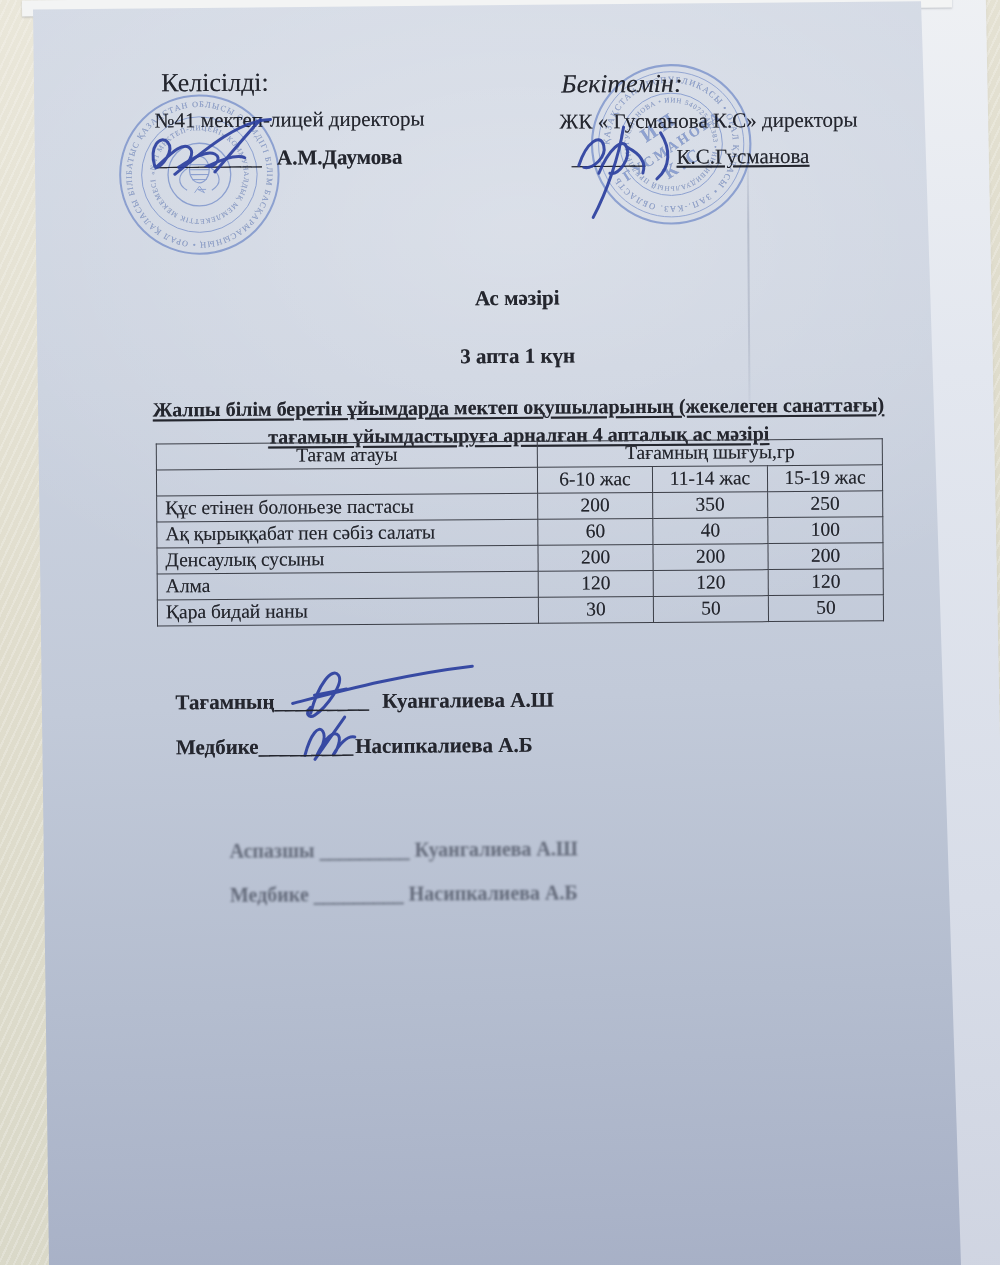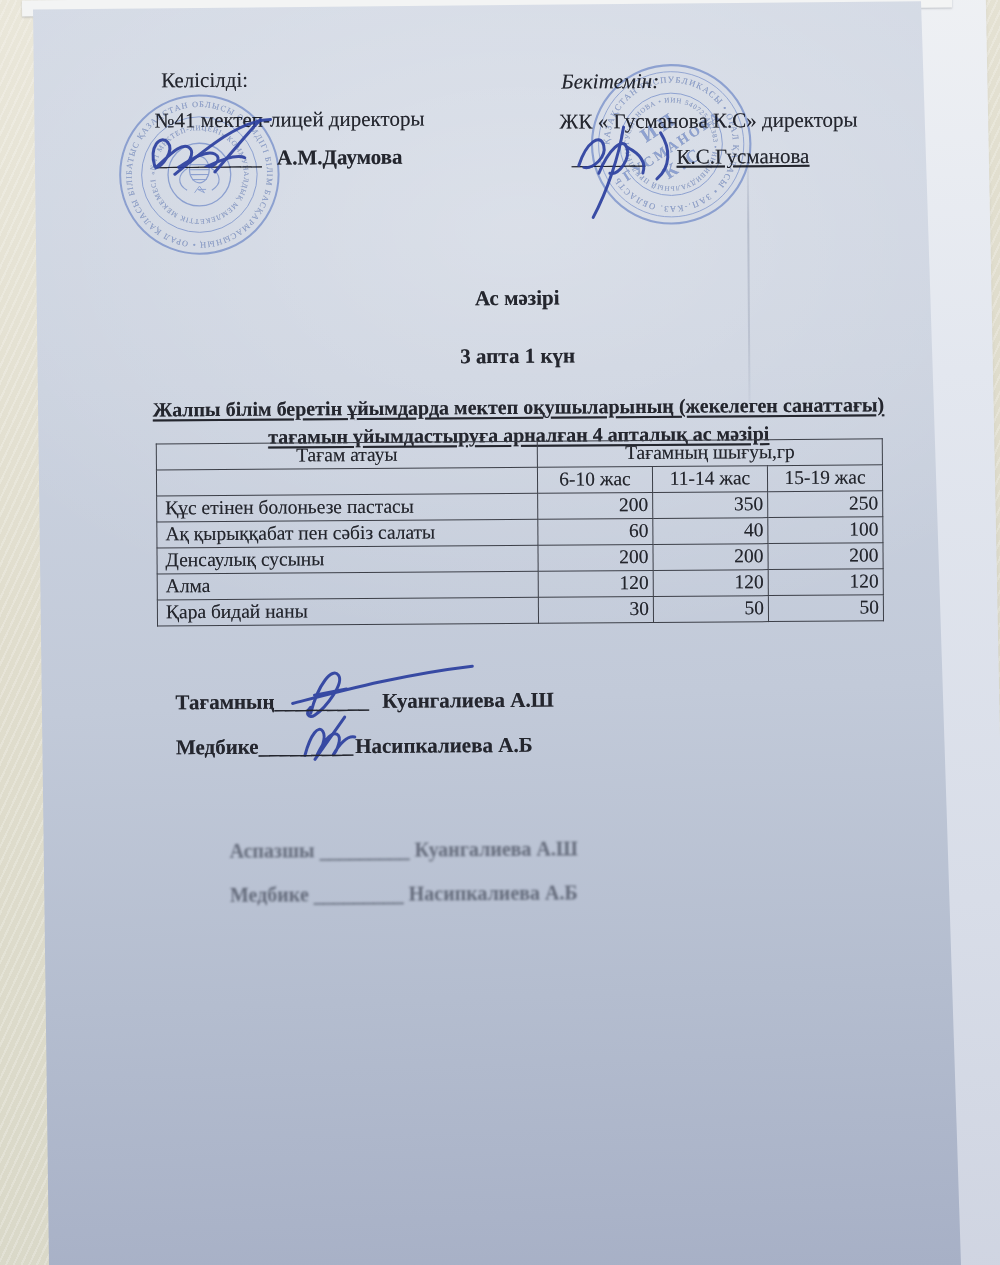--- a/index.html
+++ b/index.html
@@ -44,40 +44,40 @@
     position:absolute;left:750px;top:140px;width:2px;height:290px;
     background:linear-gradient(180deg,rgba(0,0,0,0),rgba(110,120,145,.30) 30%,rgba(110,120,145,.22) 70%,rgba(0,0,0,0));
     filter:blur(.4px);
   }
   
   .content{
     position:absolute;inset:0;transform:rotate(-0.4deg);transform-origin:500px 620px;
     color:#24262e;text-shadow:0 0 .6px rgba(20,22,30,.45);
   }
   .abs{position:absolute;}
-  .label{font-size:21px;}
+  .label{font-size:26px;}
   .org{font-size:21px;}
   .sigline{font-size:21px;white-space:nowrap;}
   .sigline .rule{letter-spacing:0;}
   .doc-title{left:157px;width:725px;text-align:center;font-weight:bold;font-size:21px;}
   .caption{
     left:148px;width:744px;text-align:center;font-weight:bold;font-size:20px;line-height:1.4;
     text-decoration:underline;text-underline-offset:3px;
   }
   table.menu{
     position:absolute;left:157px;top:441px;width:726px;
     border-collapse:collapse;table-layout:fixed;
     font-size:19.5px;color:#23252c;
   }
   table.menu td,table.menu th{
     border:1.6px solid #3c3f48;font-weight:normal;
     padding:0 4px;height:25px;line-height:1.15;
   }
   table.menu .dish{text-align:left;padding-left:8px;}
-  table.menu .num{text-align:right;}
+  table.menu .num{text-align:center;}
   table.menu .hdr{text-align:center;}
   .signoff{font-size:21px;font-weight:bold;white-space:nowrap;}
   .ghost{
     font-size:20px;font-weight:bold;color:rgba(40,52,82,.13);
     filter:blur(1.3px);white-space:nowrap;
   }
   .stamp{opacity:.55;mix-blend-mode:multiply;}
   .sig{opacity:.92;}
 </style>
 </head>

